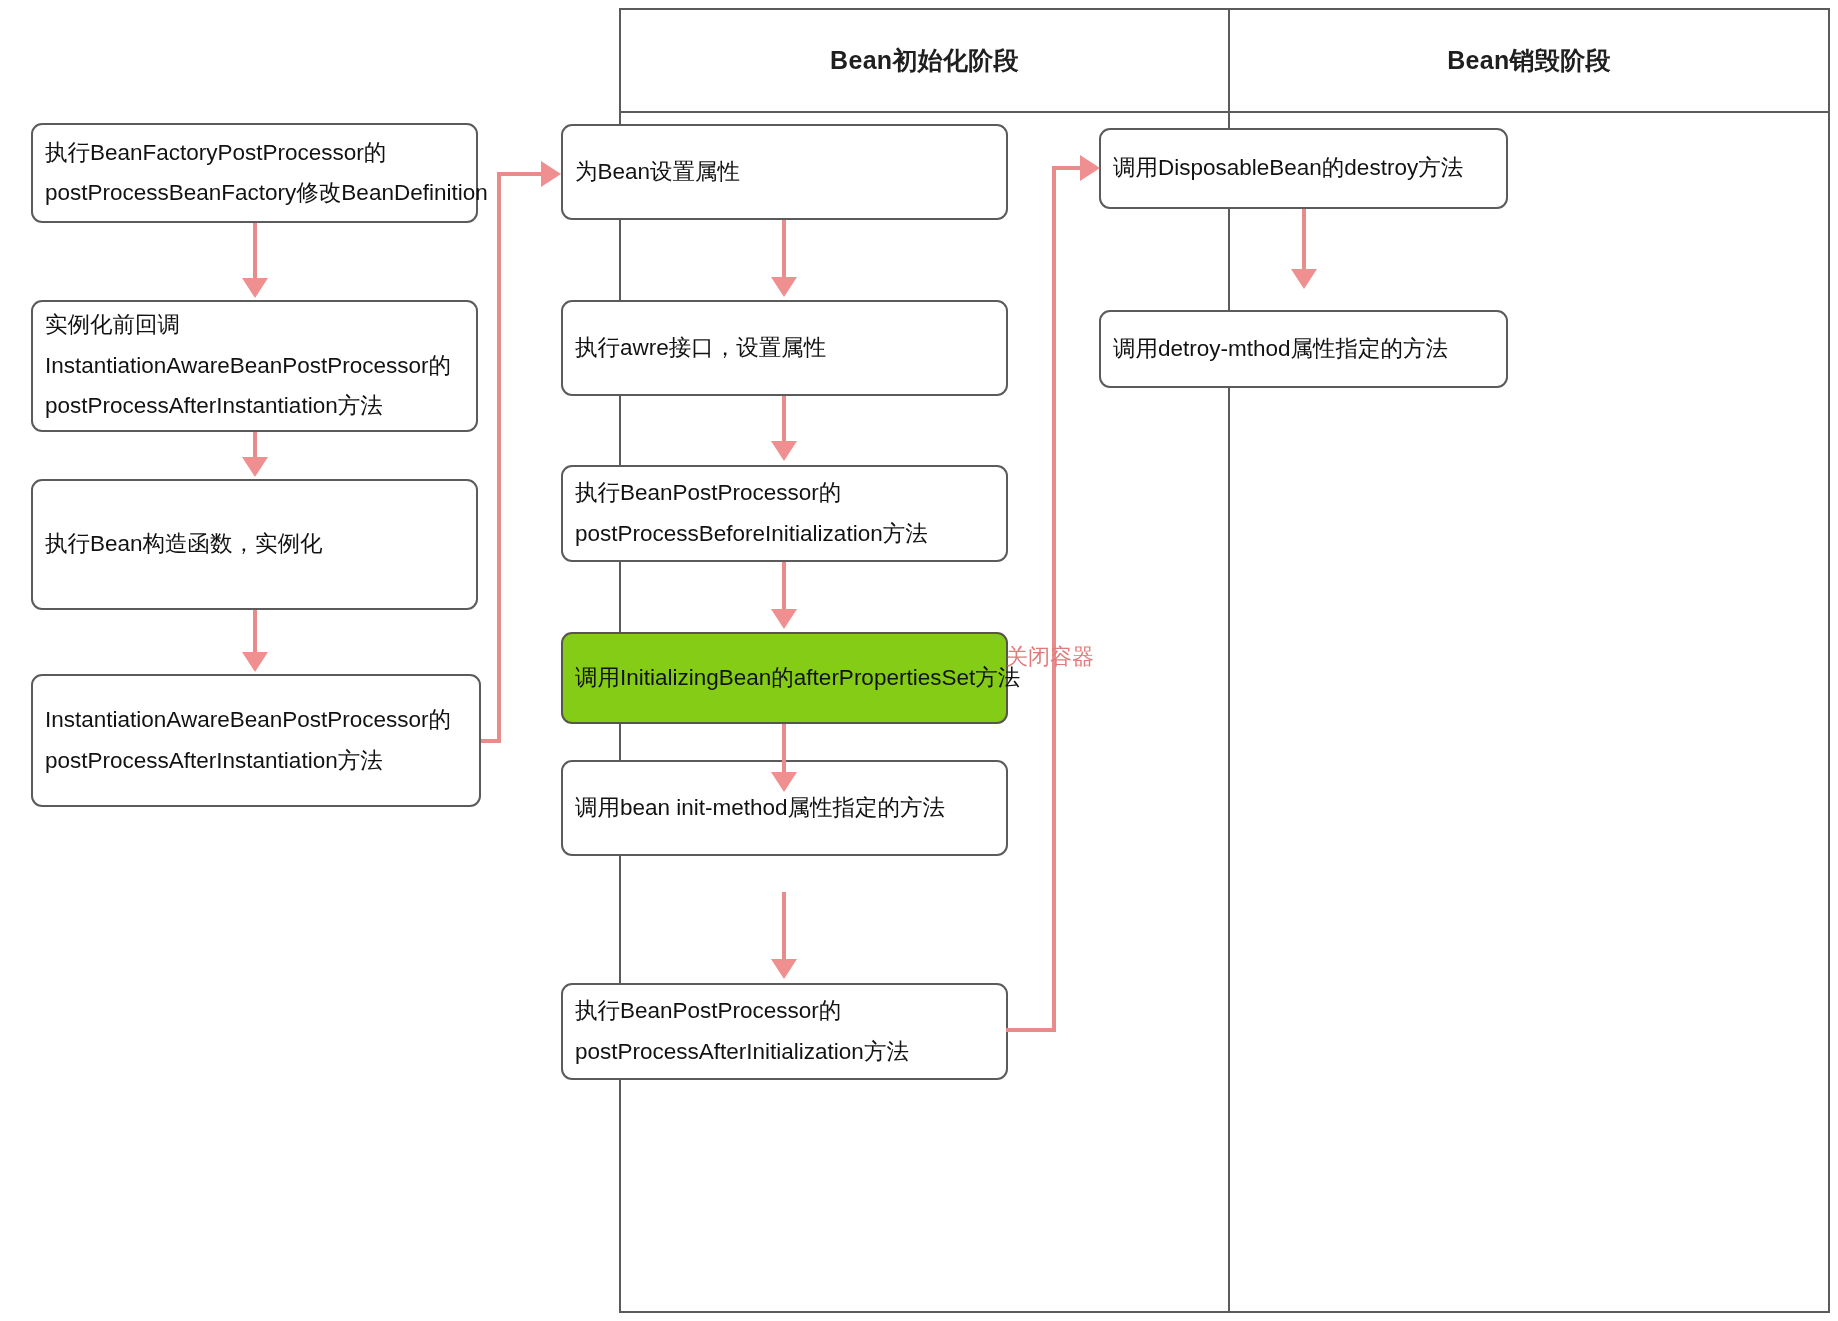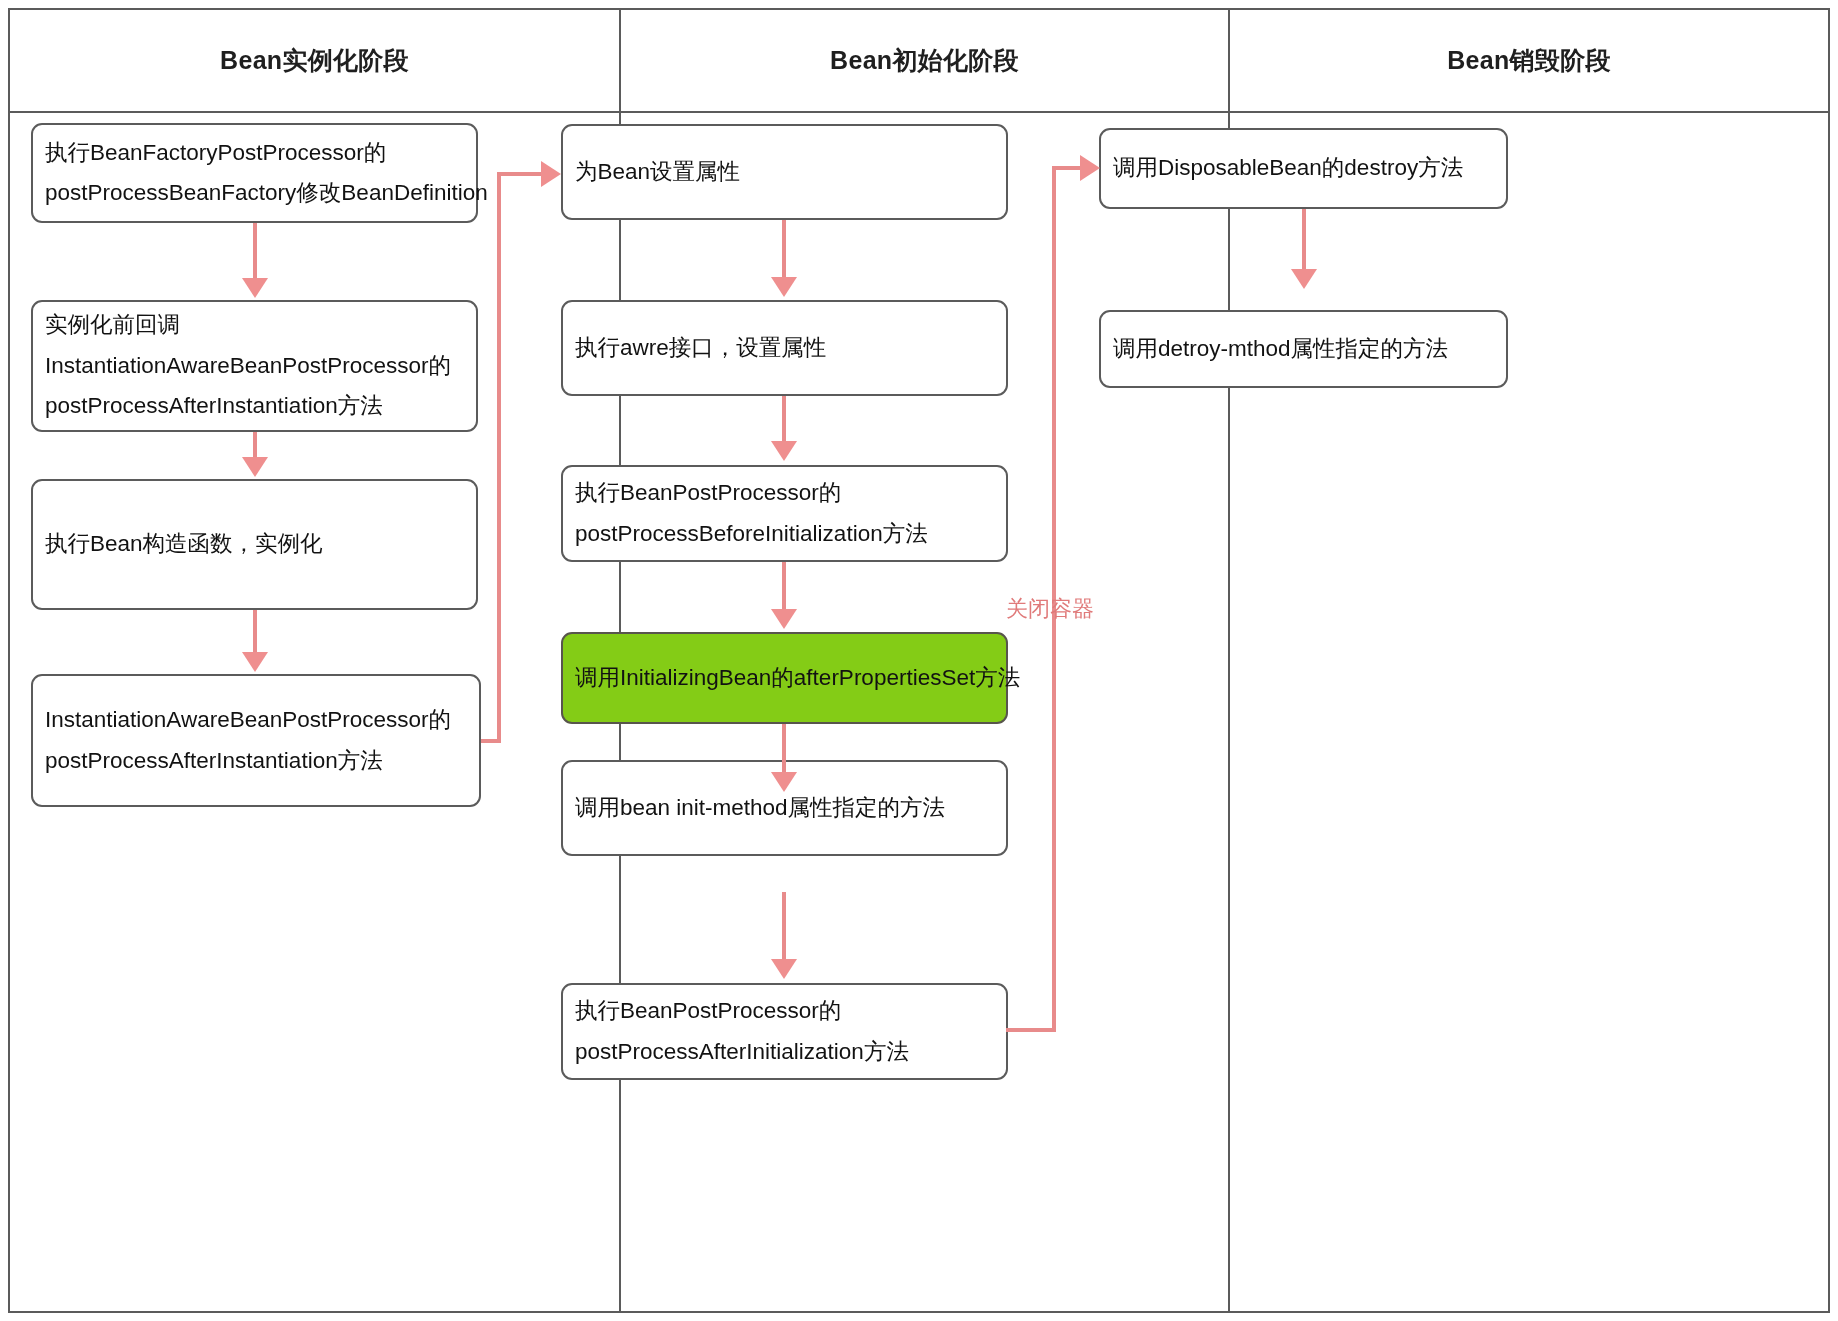--- a/index.html
+++ b/index.html
@@ -87,32 +87,28 @@
     width:0;height:0;
     border-top:13px solid transparent;
     border-bottom:13px solid transparent;
     border-left:20px solid #ef8f8f;
   }
   .edge-label{
     position:absolute;
     color:#e07a7a;
     font-size:22px;
     white-space:nowrap;
+    margin-top:48px;
   }
 </style>
 </head>
 <body>
 
 <div id="stage">
 
-  <div class="lane" style="left:8px; width:613px;">
-    <div class="lane-header">
-      <span class="lane-title">Bean实例化阶段</span>
-    </div>
-  </div>
 
   <div class="lane" style="left:619px; width:611px;">
     <div class="lane-header">
       <span class="lane-title">Bean初始化阶段</span>
     </div>
   </div>
 
   <div class="lane" style="left:1228px; width:602px;">
     <div class="lane-header">
       <span class="lane-title">Bean销毁阶段</span>

